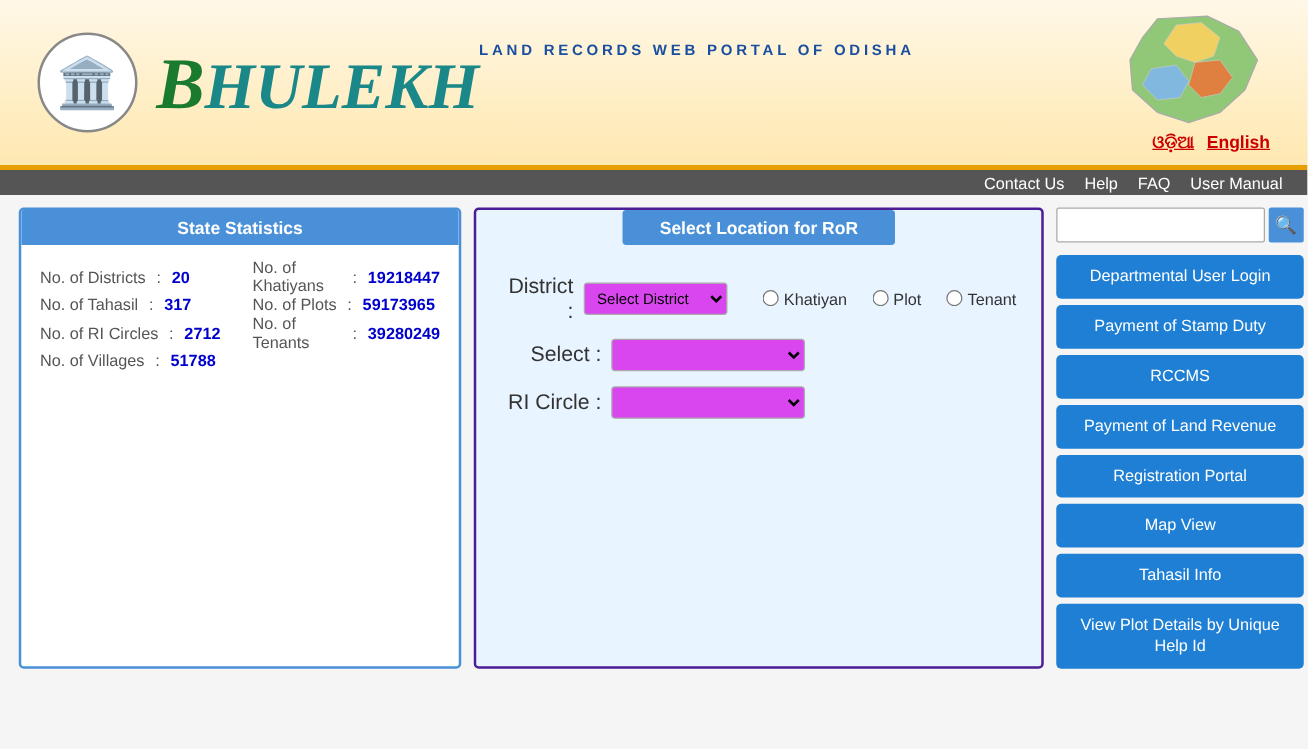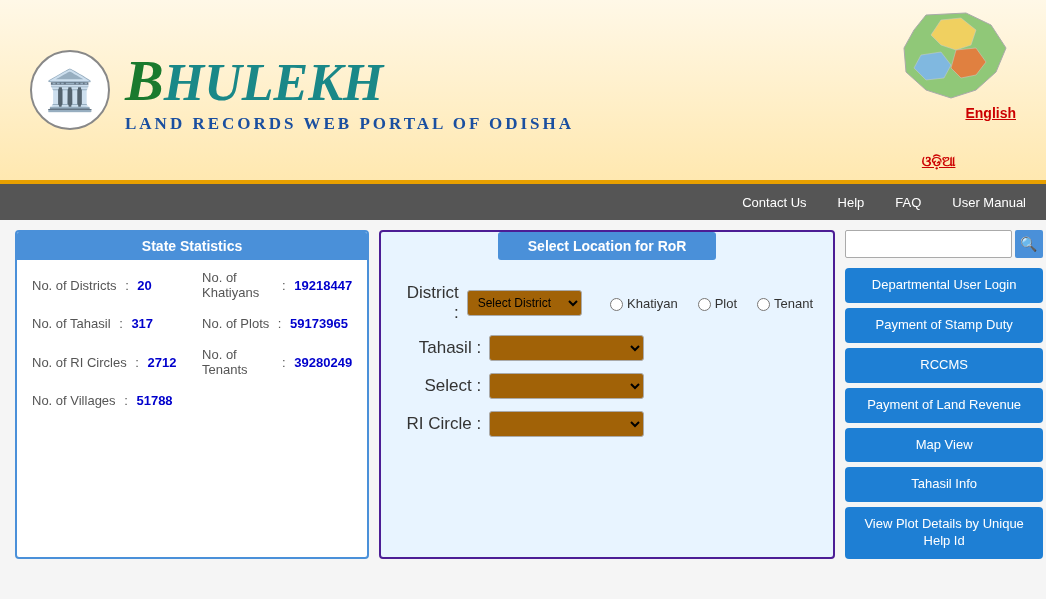--- a/index.html
+++ b/index.html
@@ -16,42 +16,42 @@
     }
     .header-left { display: flex; align-items: center; gap: 15px; }
     .emblem {
       width: 80px; height: 80px;
       border-radius: 50%;
       border: 2px solid #888;
       background: #fff;
       display: flex; align-items: center; justify-content: center;
       font-size: 40px;
     }
-    .header-title { display: flex; flex-direction: column; }
+    .header-title { display: flex; flex-direction: row; }
     .portal-subtitle {
-      font-size: 17px;
+      font-size: 12px;
       font-weight: bold;
       color: #1a4fa0;
       letter-spacing: 3px;
-      font-family: Liberation Serif, serif;
+      font-family: Liberation Sans, sans-serif;
     }
     .header-right { display: flex; flex-direction: column; align-items: flex-end; gap: 5px; }
     .lang-links { display: flex; gap: 10px; font-size: 14px; font-weight: bold; }
-    .lang-odia { color: #cc0000; text-decoration: underline; cursor: pointer; margin-top: 48px; }
+    .lang-odia { color: #cc0000; text-decoration: underline; cursor: pointer; }
     .lang-english { color: #cc0000; text-decoration: underline; cursor: pointer; font-weight: bold; }
 
     
     .navbar {
       background: #555;
       display: flex;
       justify-content: flex-end;
       padding: 0 20px;
-      height: 36px;
-      align-items: center;
-      gap: 31px;
+      height: 20px;
+      align-items: center;
+      gap: 16px;
     }
     .navbar a {
       color: #fff;
       text-decoration: none;
       font-size: 13px;
       cursor: pointer;
     }
 
     
     .main-content {
@@ -75,21 +75,21 @@
       color: #fff;
       text-align: center;
       padding: 6px;
       font-weight: bold;
       font-size: 14px;
     }
     .stats-grid {
       display: grid;
       grid-template-columns: 1fr 1fr;
       padding: 10px 15px;
-      gap: 16px 20px;
+      gap: 0 20px;
     }
     .stat-row { display: flex; align-items: center; gap: 5px; }
     .stat-label { color: #555; font-size: 13px; }
     .stat-colon { color: #555; }
     .stat-value { color: #0000cc; font-weight: bold; font-size: 13px; }
 
     
     .ror-box {
       border: 2px solid #4c1d95;
       border-radius: 4px;
@@ -107,30 +107,30 @@
       color: #333;
       font-size: 17px;
       width: 80px;
       text-align: right;
     }
     .ror-select {
       border: 1px solid #aaa;
       border-radius: 3px;
       padding: 4px 6px;
       font-size: 12px;
-      background: #a16207;
+      background: #d946ef;
       cursor: pointer;
       appearance: auto;
     }
     .ror-select-district { width: 155px; }
     .ror-select-tahasil { width: 155px; }
     .ror-select-village { width: 155px; }
     .ror-select-ri { width: 155px; }
     .radio-group { display: flex; gap: 20px; margin-left: 20px; }
-    .radio-label { display: flex; align-items: flex-end; gap: 4px; cursor: pointer; font-size: 13px; color: #333; }
+    .radio-label { display: flex; align-items: flex-start; gap: 4px; cursor: pointer; font-size: 13px; color: #333; }
 
     
     .right-panel {
       width: 215px;
       display: flex;
       flex-direction: column;
       gap: 5px;
     }
     .search-row {
       display: flex;
@@ -288,26 +288,20 @@
               <input type="radio" name="record-type" value="plot" style="">
               <span>Plot</span>
             </label>
             <label class="radio-label">
               <input type="radio" name="record-type" value="tenant" style="">
               <span>Tenant</span>
             </label>
           </div>
         </div>
 
-        <div class="ror-form-row">
-          <span class="ror-label">Tahasil :</span>
-          <select class="ror-select ror-select-tahasil">
-            <option value=""></option>
-          </select>
-        </div>
 
         <div class="ror-form-row">
           <span class="ror-label">Select :</span>
           <select class="ror-select ror-select-village">
             <option value=""></option>
           </select>
         </div>
 
         <div class="ror-form-row">
           <span class="ror-label">RI Circle :</span>
@@ -322,18 +316,19 @@
 
   <div class="right-panel">
     <div class="search-row">
       <input type="text" class="search-input" placeholder="" style="">
       <button class="search-btn">🔍</button>
     </div>
     <button class="sidebar-btn">Departmental User Login</button>
     <button class="sidebar-btn">Payment of Stamp Duty</button>
     <button class="sidebar-btn">RCCMS</button>
     <button class="sidebar-btn">Payment of Land Revenue</button>
+    <button class="sidebar-btn">Registration Portal</button>
     <button class="sidebar-btn">Map View</button>
     <button class="sidebar-btn">Tahasil Info</button>
     <button class="sidebar-btn">View Plot Details by Unique Help Id</button>
   </div>
 
 </div>
 
 </body></html>

